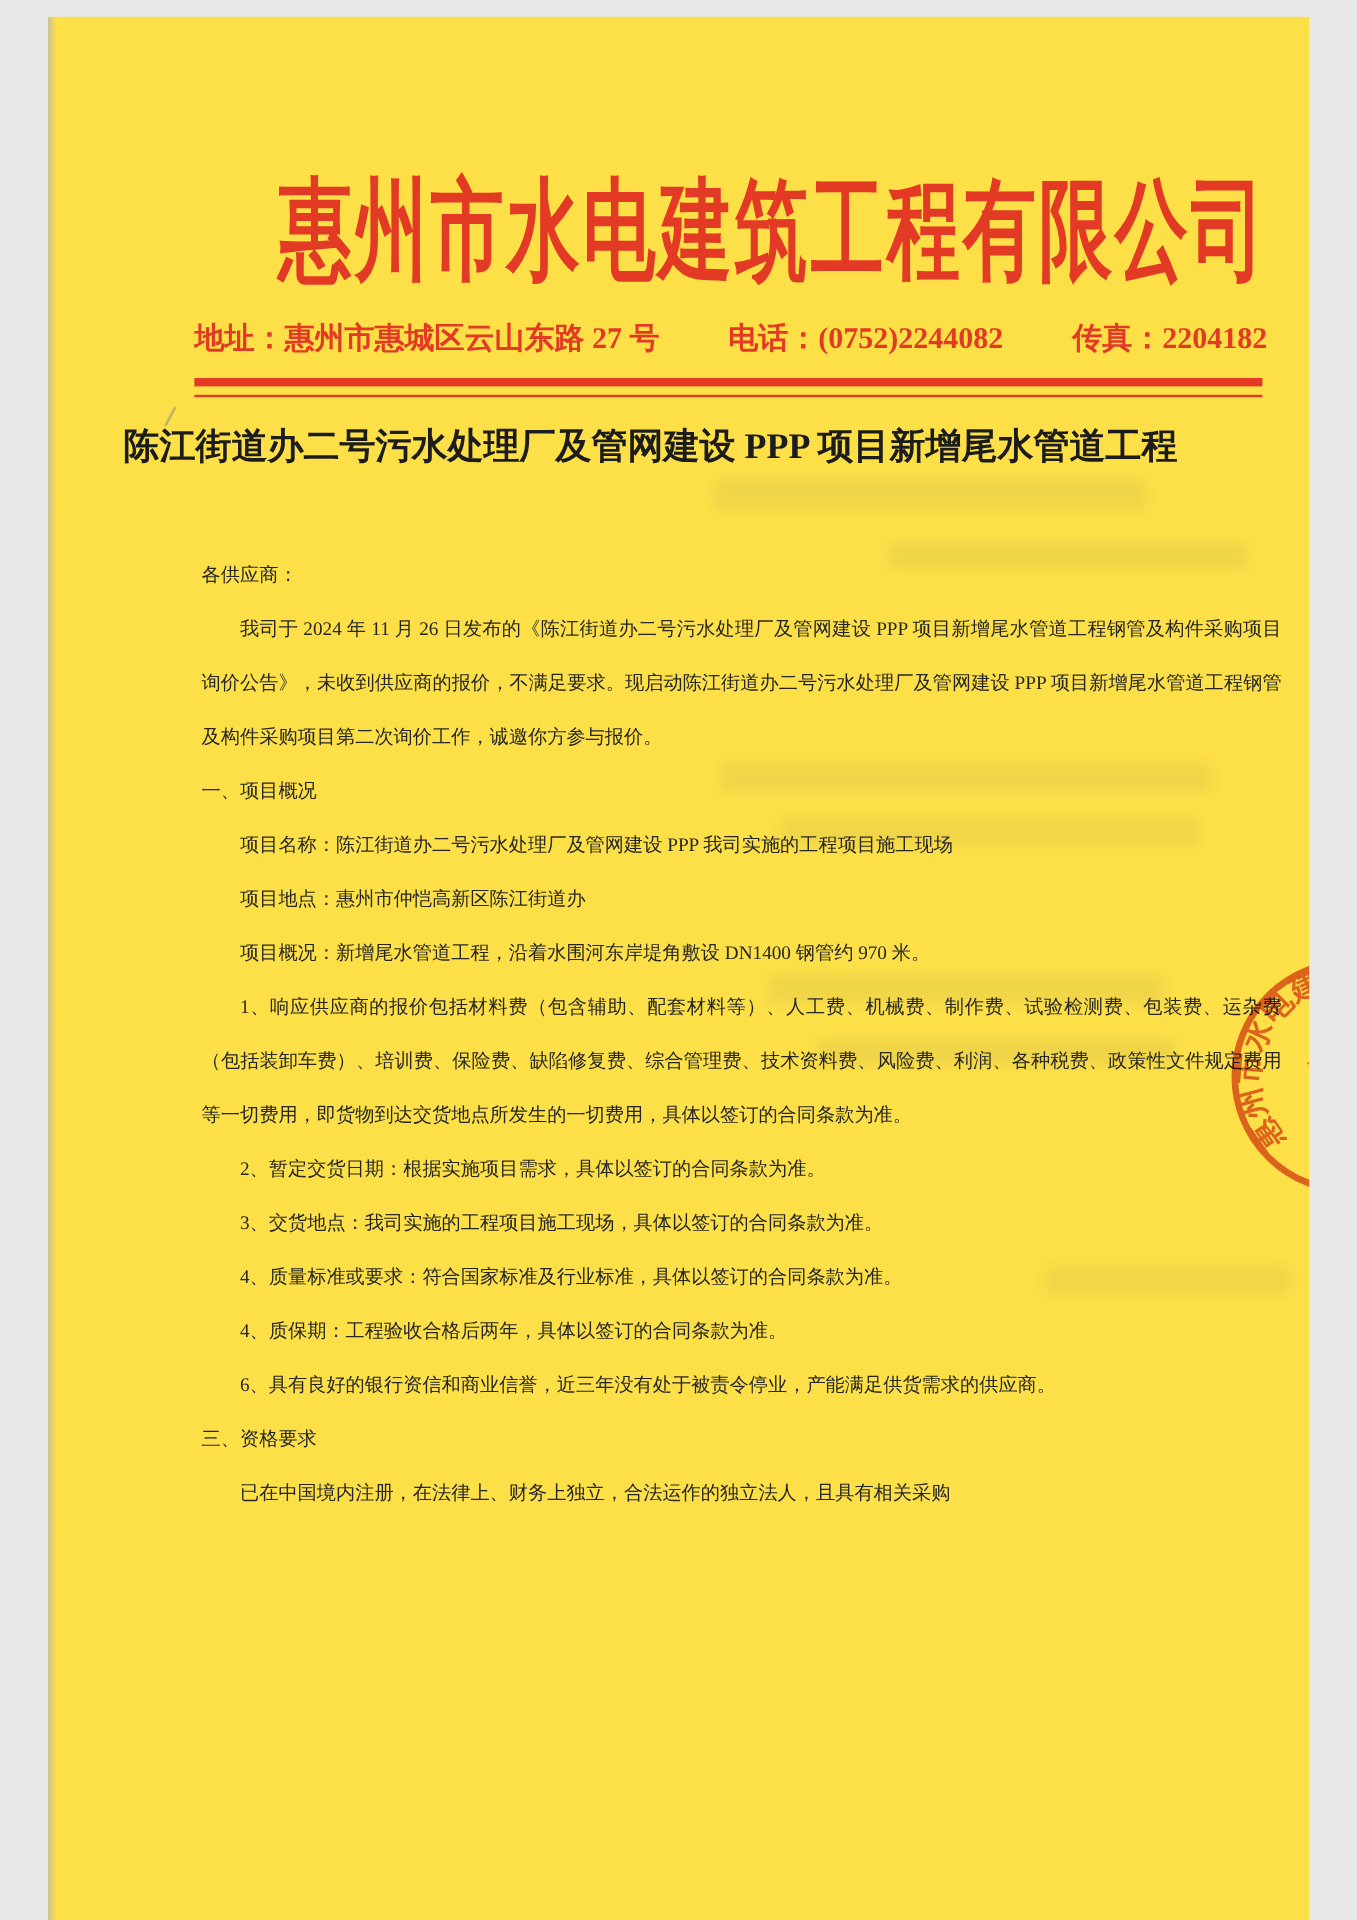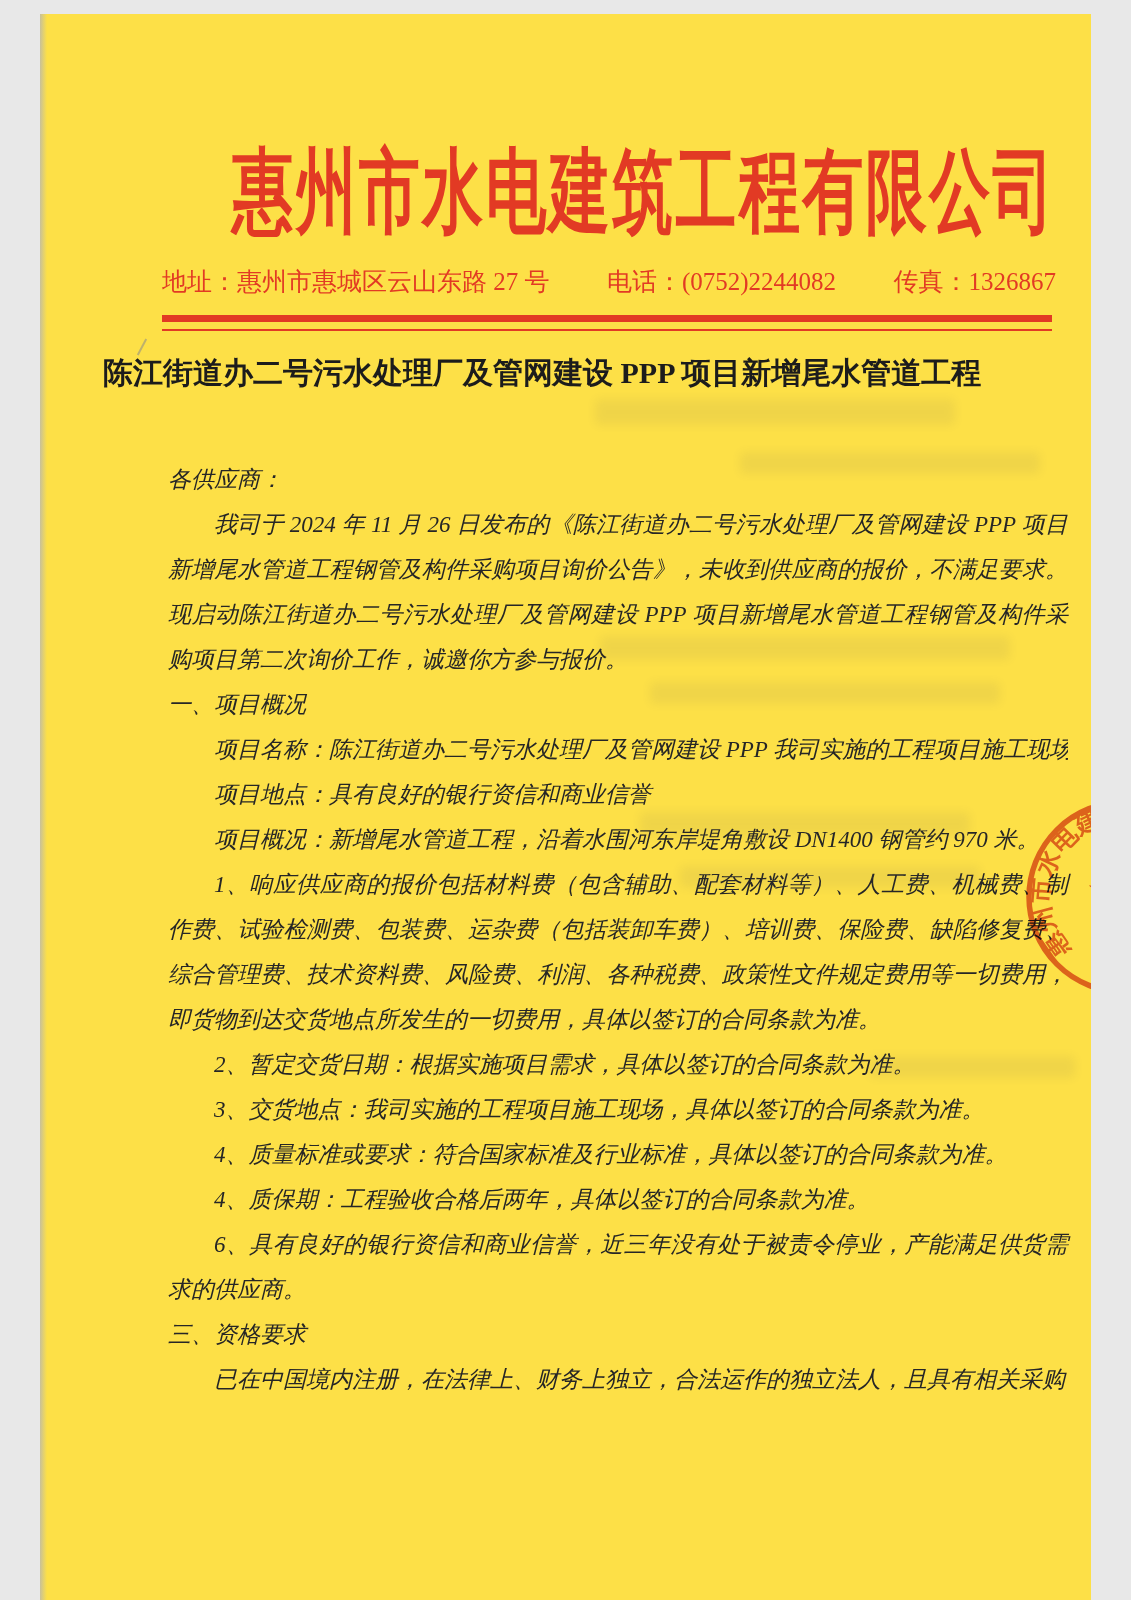--- a/index.html
+++ b/index.html
@@ -14,37 +14,36 @@
     position:absolute; top:128px; left:0; width:1131px;
     text-align:center; white-space:nowrap;
     font-size:92px; line-height:100px; font-weight:bold;
     color:#e23a24;
     transform:scaleX(0.66); transform-origin:50% 50%;
     letter-spacing:4px;
   }
   .addr-row {
     position:absolute; top:251px; left:122px; width:894px;
     display:flex; justify-content:space-between; align-items:baseline;
-    font-size:25px; font-weight:normal; color:#e23a24; white-space:nowrap;
+    font-size:25px; font-weight:bold; color:#e23a24; white-space:nowrap;
   }
   .rule { position:absolute; left:122px; width:890px; background:#e23a24; }
   .rule-thick { top:301px; height:7px; }
   .rule-thin  { top:315px; height:2px; }
   
   .doc-title {
     position:absolute; top:331px; left:63px; width:1005px;
     text-align:left; font-size:30px; font-weight:bold;
     line-height:56px; color:#1c1c1c;
   }
   
   .body-text {
     position:absolute; top:443px; left:128px; width:900px;
-    font-size:23px; line-height:45px; text-align:justify;
+    font-size:16px; line-height:45px; text-align:justify;
     color:#262626;
-    font-style:italic;
   }
   .body-text p { margin:0; text-indent:2em; }
   .body-text .no-indent { text-indent:0; }
   .one-line { white-space:nowrap; overflow:hidden; }
   .clip-line { position:relative; height:45px; overflow:hidden; }
   .clip-cover {
     position:absolute; left:0; top:25px; width:100%; height:20px;
     background:linear-gradient(to bottom,
       rgba(255,255,255,0.30) 0%,
       rgba(255,255,255,0.88) 45%,
@@ -77,35 +76,35 @@
 </style>
 </head>
 <body>
 
 <div class="page">
 
   <div class="company-name">惠州市水电建筑工程有限公司</div>
   <div class="addr-row">
     <span>地址：惠州市惠城区云山东路 27 号</span>
     <span>电话：(0752)2244082</span>
-    <span>传真：1326867</span>
+    <span>传真：2204182</span>
   </div>
   <div class="rule rule-thick"></div>
   <div class="rule rule-thin"></div>
 
   <div class="doc-title">
     <div>陈江街道办二号污水处理厂及管网建设 PPP 项目新增尾水管道工程</div>
   </div>
 
   <div class="body-text">
     <p class="no-indent">各供应商：</p>
     <p>我司于 2024 年 11 月 26 日发布的《陈江街道办二号污水处理厂及管网建设 PPP 项目新增尾水管道工程钢管及构件采购项目询价公告》，未收到供应商的报价，不满足要求。现启动陈江街道办二号污水处理厂及管网建设 PPP 项目新增尾水管道工程钢管及构件采购项目第二次询价工作，诚邀你方参与报价。</p>
     <p class="no-indent">一、项目概况</p>
     <p class="one-line">项目名称：陈江街道办二号污水处理厂及管网建设 PPP 我司实施的工程项目施工现场</p>
-    <p>项目地点：具有良好的银行资信和商业信誉</p>
+    <p>项目地点：惠州市仲恺高新区陈江街道办</p>
     <p>项目概况：新增尾水管道工程，沿着水围河东岸堤角敷设 DN1400 钢管约 970 米。</p>
     <p>1、响应供应商的报价包括材料费（包含辅助、配套材料等）、人工费、机械费、制作费、试验检测费、包装费、运杂费（包括装卸车费）、培训费、保险费、缺陷修复费、综合管理费、技术资料费、风险费、利润、各种税费、政策性文件规定费用等一切费用，即货物到达交货地点所发生的一切费用，具体以签订的合同条款为准。</p>
     <p>2、暂定交货日期：根据实施项目需求，具体以签订的合同条款为准。</p>
     <p>3、交货地点：我司实施的工程项目施工现场，具体以签订的合同条款为准。</p>
     <p>4、质量标准或要求：符合国家标准及行业标准，具体以签订的合同条款为准。</p>
     <p>4、质保期：工程验收合格后两年，具体以签订的合同条款为准。</p>
     <p>6、具有良好的银行资信和商业信誉，近三年没有处于被责令停业，产能满足供货需求的供应商。</p>
     <p class="no-indent">三、资格要求</p>
     <p>已在中国境内注册，在法律上、财务上独立，合法运作的独立法人，且具有相关采购</p>
   </div>

